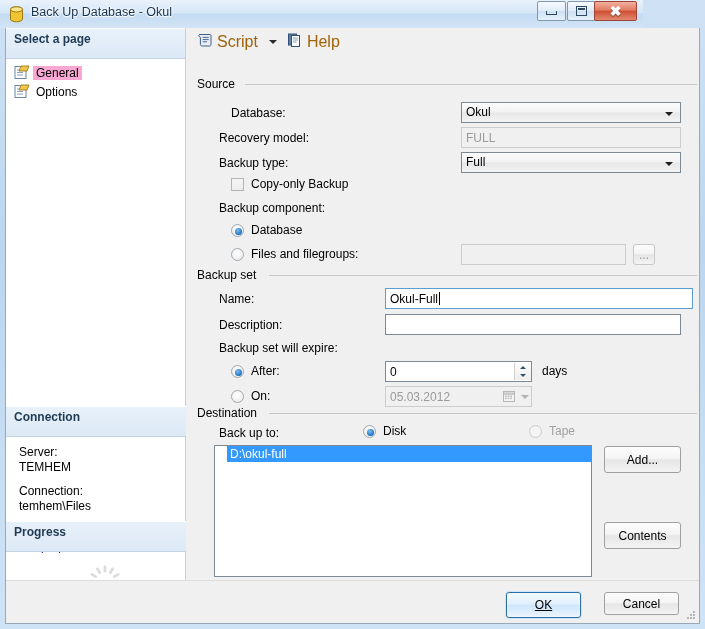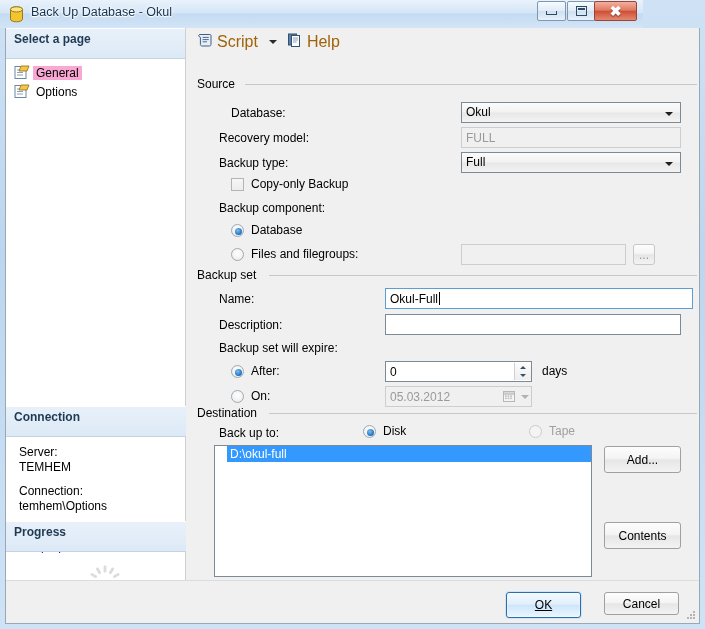--- a/index.html
+++ b/index.html
@@ -300,21 +300,21 @@
         </div>
       </div>
 
       <div id="connection-block">
         <div class="panel-head">Connection</div>
         <div id="conn-body">
           <div>Server:</div>
           <div>TEMHEM</div>
           <div class="conn-gap"></div>
           <div>Connection:</div>
-          <div>temhem\Options</div>
+          <div>temhem\Files</div>
           <div id="conn-link-row">
             <span class="link-ico">
               <svg width="17" height="15" viewBox="0 0 17 15">
                 <rect x="0.5" y="0.5" width="10" height="8" rx="1" fill="#c7d4e2" stroke="#4a5c72" stroke-width="1"></rect>
                 <rect x="2" y="2" width="7" height="5" fill="#6e7f95"></rect>
                 <rect x="3" y="9.5" width="5" height="1.6" fill="#9aa8b8"></rect>
                 <path d="M10 10 L10 13 L16 13" fill="none" stroke="#1f9e1f" stroke-width="1.4"></path>
                 <path d="M12 7.5 L16 10.5 L12 13.5 Z" fill="#25b025"></path>
               </svg>
             </span>

